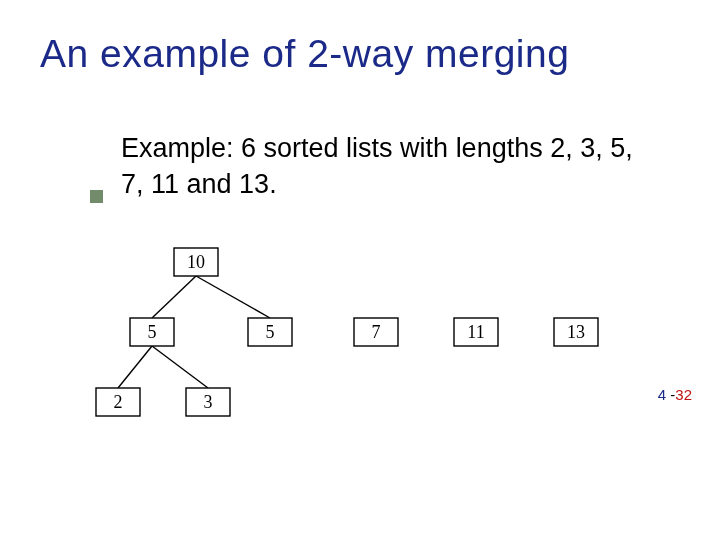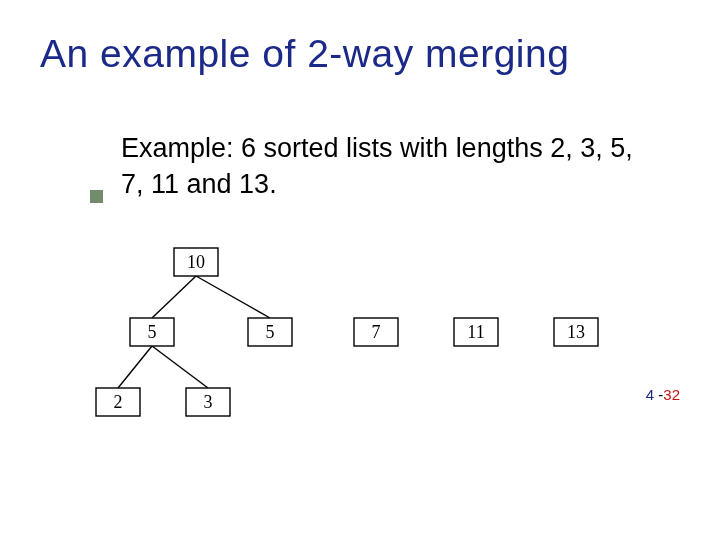--- a/index.html
+++ b/index.html
@@ -48,21 +48,21 @@
   .diagram {
     position: absolute;
     top: 232px;
     left: 80px;
     width: 560px;
     height: 200px;
   }
   .page-num {
     position: absolute;
     bottom: 20px;
-    right: 40px;
+    right: 28px;
     font-size: 15px;
     color: #1b2a88;
   }
   .page-num .dash { color: #000000; }
   .page-num .cur { color: #c01212; }
   .node text {
     font-family: "Times New Roman", Times, serif;
     font-size: 18px;
     fill: #000;
   }

